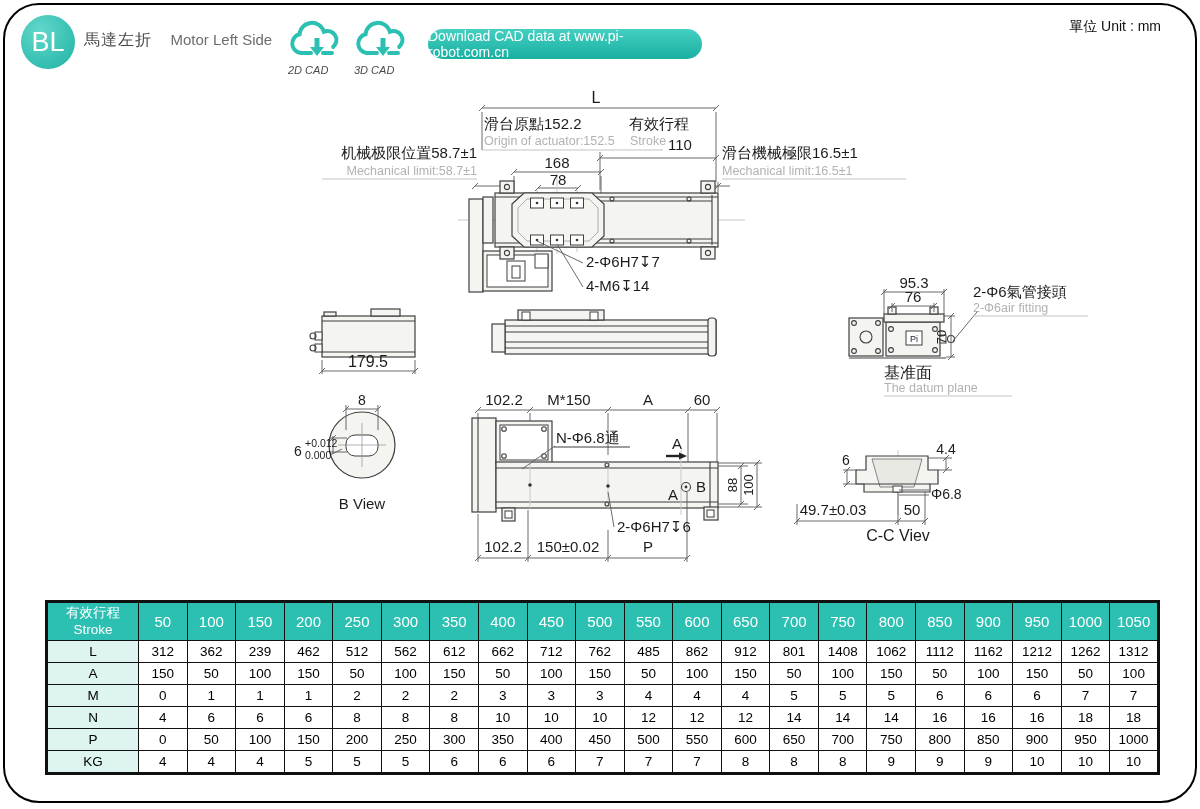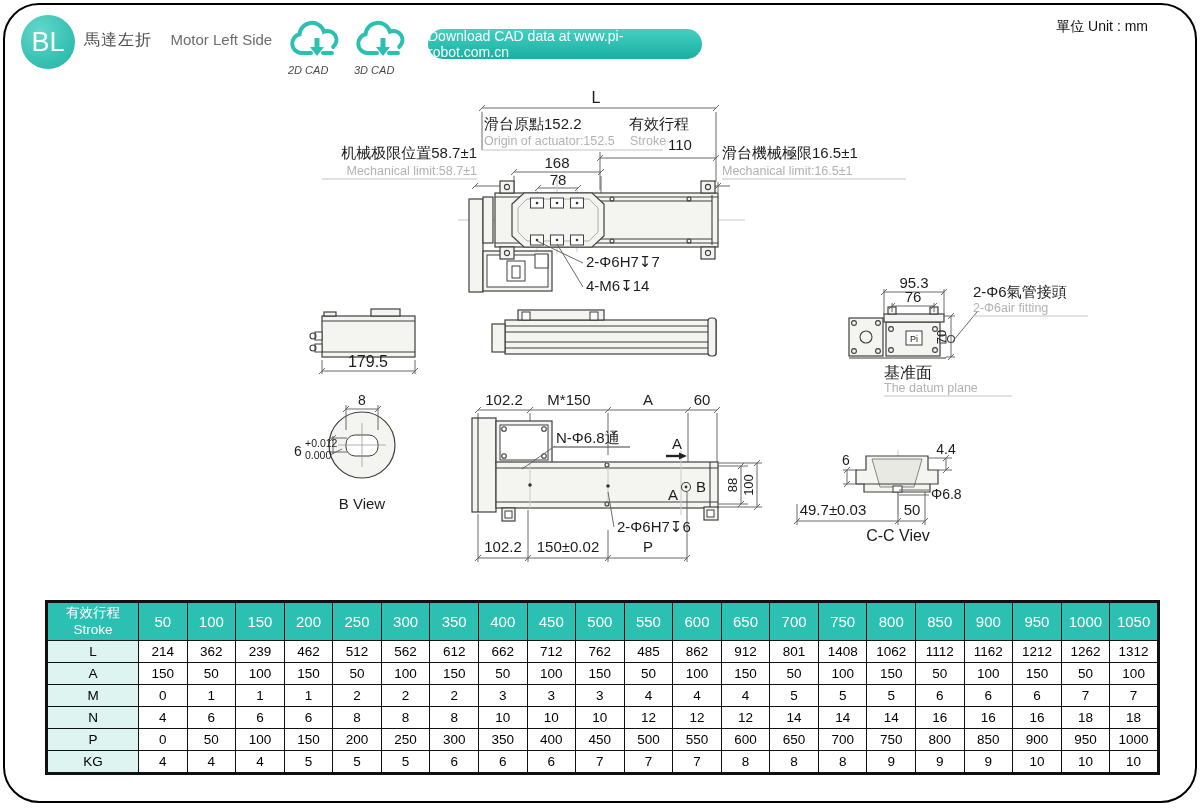--- a/index.html
+++ b/index.html
@@ -12,21 +12,21 @@
          background:radial-gradient(circle at 35% 30%,#62d8ca,#1db2a4);
          color:#fff;font-size:27px;display:flex;align-items:center;justify-content:center;}
   .titlewrap{position:absolute;left:84px;top:30px;white-space:nowrap;}
   .title-cn{font-size:16px;color:#4a4a4a;letter-spacing:1px;}
   .title-en{font-size:15px;color:#6d6d6d;margin-left:14px;}
   .cloud{position:absolute;top:20px;width:62px;text-align:left;font-style:italic;}
   .cloud .lbl{font-size:11px;color:#4a4a4a;margin-top:-2px;}
   .pill{position:absolute;left:428px;top:29px;width:274px;height:30px;border-radius:16px;
         background:linear-gradient(#45cfc1,#17b0a1);color:#fff;font-size:14px;
         display:flex;align-items:center;justify-content:center;}
-  .unit{position:absolute;right:52px;top:18px;font-size:14px;color:#101010;}
+  .unit{position:absolute;right:39px;top:18px;font-size:14px;color:#101010;}
   
   .draw{position:absolute;left:0;top:85px;}
   text{font-family:"Liberation Sans",sans-serif;fill:#1c1c1c;}
   .t16{font-size:16px}.t15{font-size:15px}.t14{font-size:14px}.t13{font-size:13px}
   .t10{font-size:10.5px}
   .gt{fill:#b2b2b2;font-size:12.5px}
   .ln{stroke:#3f3f3f;stroke-width:1.1;fill:none}
   .fl{fill:#f4f4f1;stroke:#3f3f3f;stroke-width:1.2}
   .fw{fill:#ffffff;stroke:#3f3f3f;stroke-width:1}
   .dim{stroke:#5a5a5a;stroke-width:0.9;fill:none}
@@ -326,21 +326,21 @@
           <th>850</th>
           <th>900</th>
           <th>950</th>
           <th>1000</th>
           <th>1050</th>
         </tr>
     </thead>
     <tbody id="tbody">
         <tr>
           <th>L</th>
-          <td>214</td>
+          <td>312</td>
           <td>362</td>
           <td>239</td>
           <td>462</td>
           <td>512</td>
           <td>562</td>
           <td>612</td>
           <td>662</td>
           <td>712</td>
           <td>762</td>
           <td>485</td>

